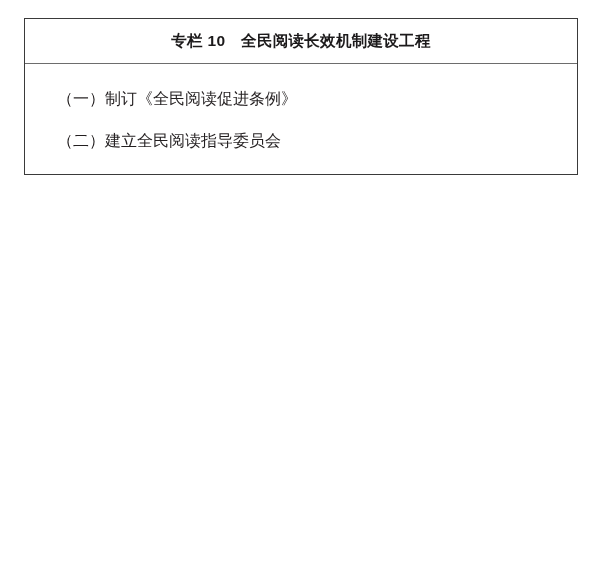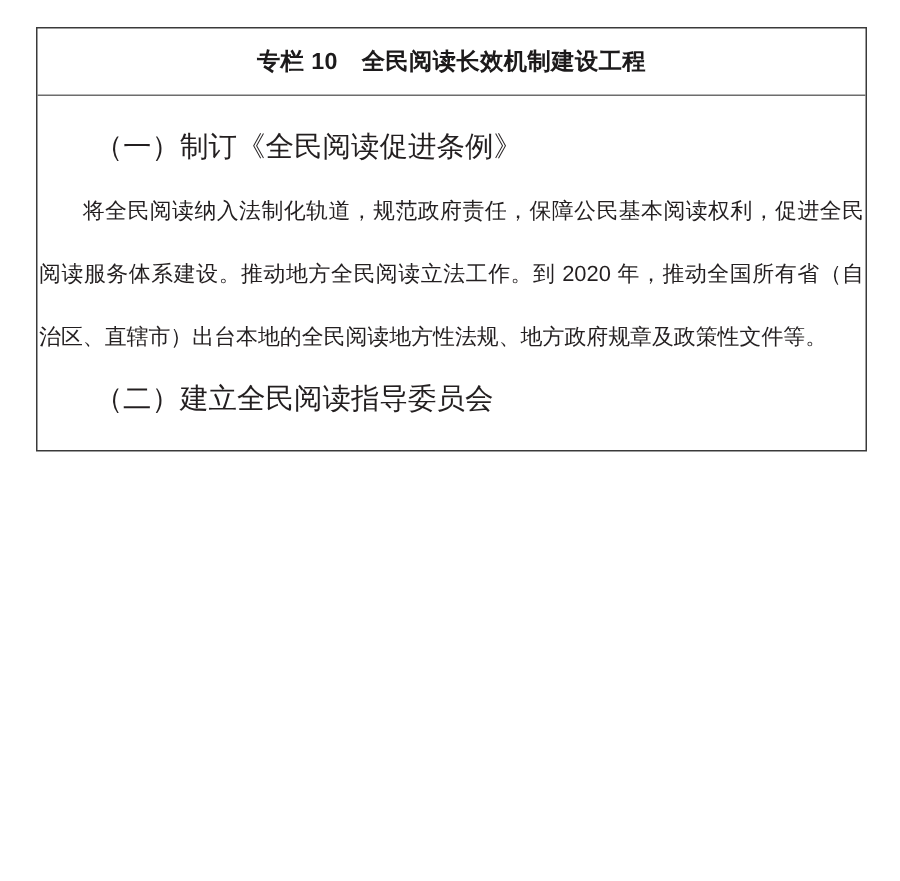--- a/index.html
+++ b/index.html
@@ -54,21 +54,21 @@
   .callout-body {
     padding: 0;
     box-sizing: border-box;
   }
 
   .section {
     padding: 0;
   }
 
   .sec-heading {
-    font-size: 19px;
+    font-size: 16px;
     line-height: 42px;
     color: #231f20;
     text-indent: 2em;
     margin: 0;
     white-space: nowrap;
   }
 
   .sec-para {
     font-size: 14.6px;
     line-height: 42px;
@@ -94,21 +94,20 @@
     <div class="callout-title-row">
       <div class="callout-title">专栏 10　全民阅读长效机制建设工程</div>
     </div>
 
     <div class="callout-body">
 
       <div class="spacer-top"></div>
 
       <div class="section">
         <p class="sec-heading">（一）制订《全民阅读促进条例》</p>
-        <p class="sec-para">将全民阅读纳入法制化轨道，规范政府责任，保障公民基本阅读权利，促进全民阅读服务体系建设。推动地方全民阅读立法工作。到 2020 年，推动全国所有省（自治区、直辖市）出台本地的全民阅读地方性法规、地方政府规章及政策性文件等。</p>
       </div>
 
       <div class="section">
         <p class="sec-heading">（二）建立全民阅读指导委员会</p>
       </div>
 
 
       <div class="spacer-bottom"></div>
 
     </div>

